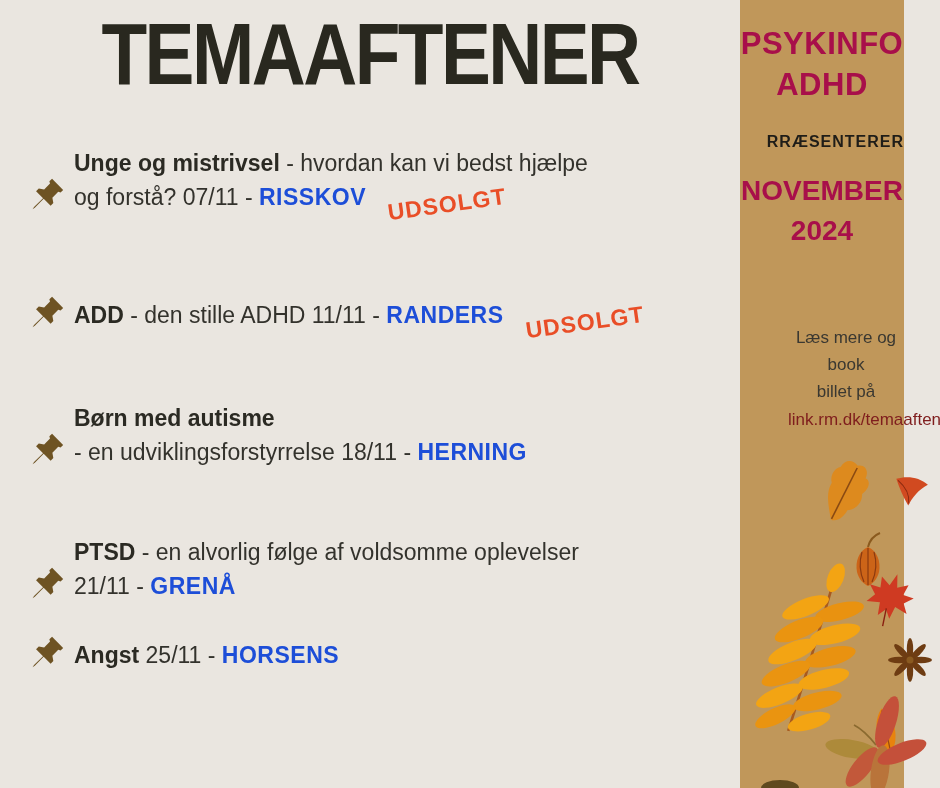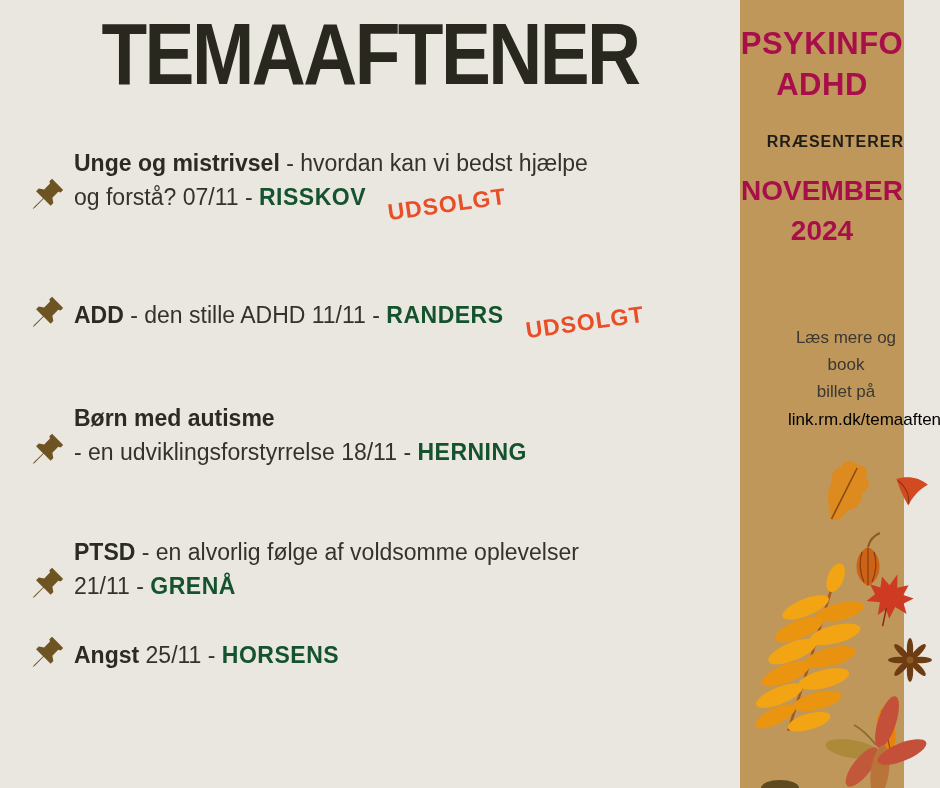--- a/index.html
+++ b/index.html
@@ -38,21 +38,21 @@
     width: 38px;
     height: 38px;
     flex: 0 0 38px;
     margin-right: 8px;
     margin-top: -4px;
   }
   .event-text { font-size: 23px; line-height: 34px; }
   .event-line { white-space: nowrap; }
   .seg-lead { font-weight: bold; color: #2b2a23; }
   .seg-body { color: #33322c; }
-  .seg-city { font-weight: bold; color: #14532d; letter-spacing: 0.5px; }
+  .seg-city { font-weight: bold; color: #1d4ed8; letter-spacing: 0.5px; }
   .seg-soldout {
     display: inline-block;
     font-weight: bold;
     color: #e94e27;
     letter-spacing: 1px;
     transform: rotate(-8deg) translate(20px, 10px);
   }
 
   
   .sidebar {
@@ -85,21 +85,21 @@
     line-height: 1.45;
     color: #a80f4a;
   }
   .cta {
     margin-top: 72px;
     font-size: 17px;
     line-height: 1.6;
     color: #3a3831;
     padding-left: 48px;
   }
-  .cta-link { color: #000000; }
+  .cta-link { color: #7f1d1d; }
 
   .leaves { position: absolute; left: 0; top: 430px; }
 </style>
 </head>
 <body>
 
 <div class="main">
   <h1 class="poster-title">TEMAAFTENER</h1>
 
   <div class="event-item" style="top:146px">

